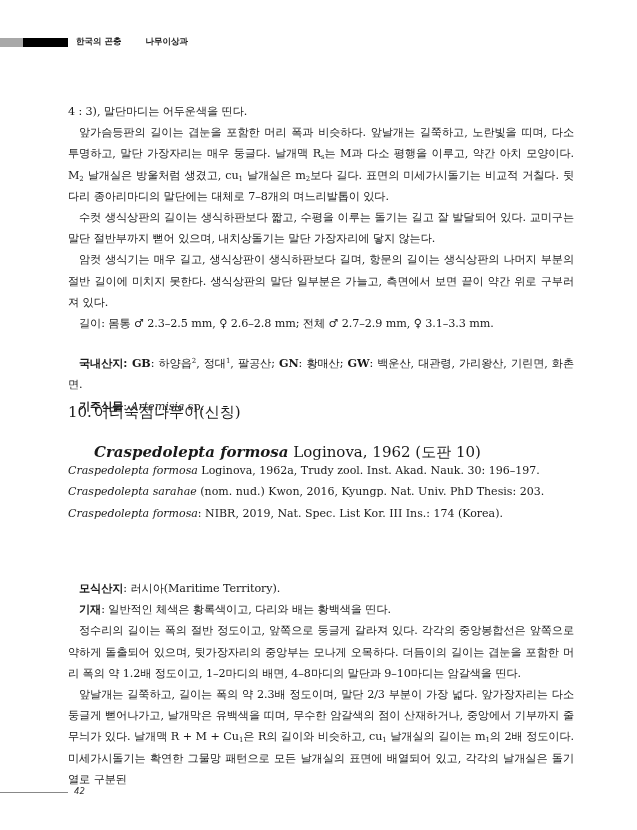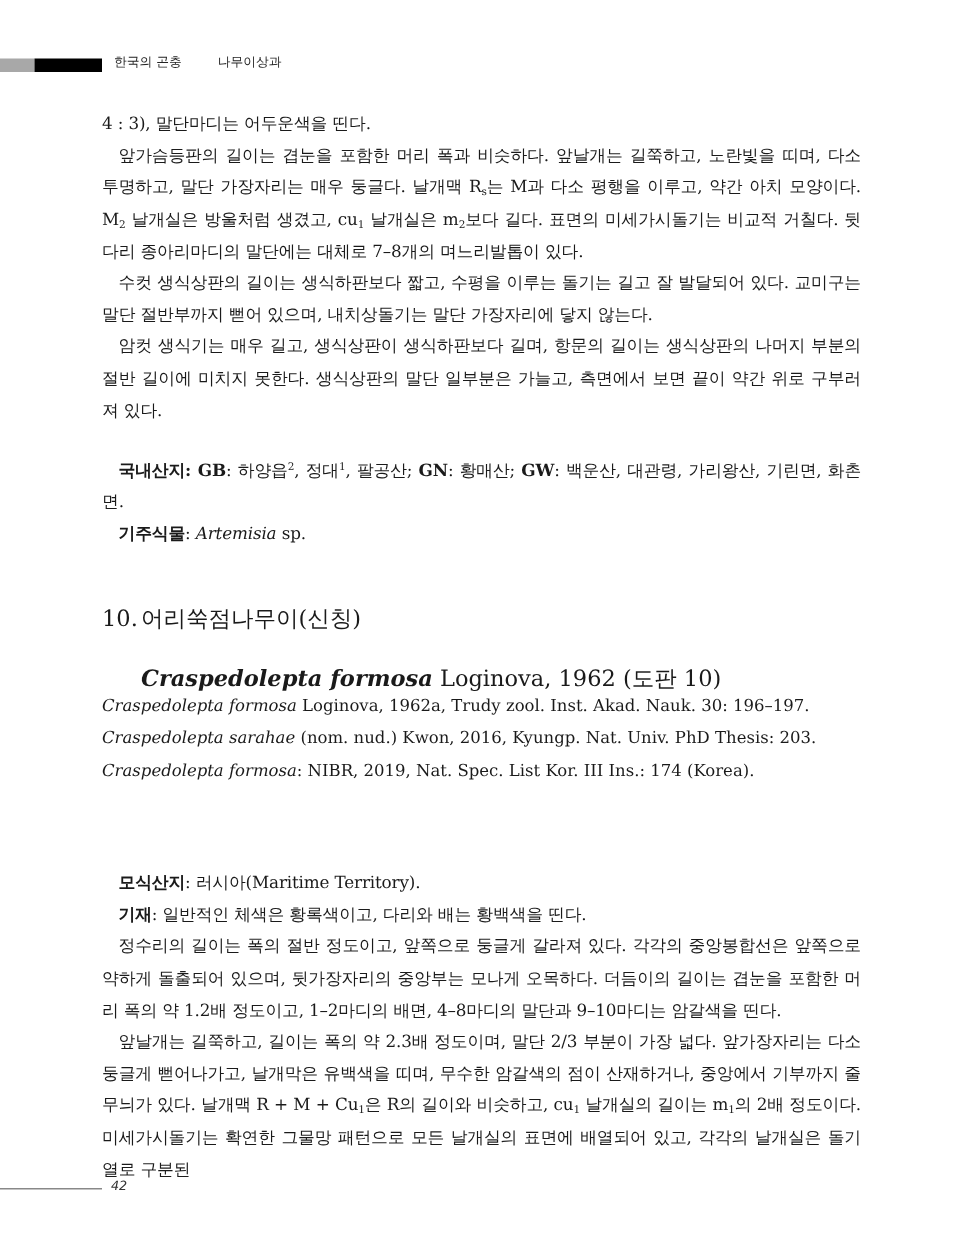--- a/index.html
+++ b/index.html
@@ -1,18 +1,18 @@
 <!DOCTYPE html>
 <html><head>
 <meta charset="utf-8">
 <style>
   html, body { margin: 0; padding: 0; background: #ffffff; }
   body { width: 637px; height: 830px; position: relative; overflow: hidden;
          font-family: "DejaVu Serif", "Liberation Serif", serif; color: #1a1a1a; }
-  .hdr { position: absolute; top: 36px; left: 0; height: 12px; display: flex; align-items: flex-end; }
+  .hdr { position: absolute; top: 36px; left: 0; height: 12px; display: flex; align-items: center; font-weight: bold; }
   .hdr .gray { width: 23px; height: 9px; background: #a8a8a8; }
   .hdr .black { width: 45px; height: 9px; background: #000; }
   .hdr .txt { margin-left: 8px; font-family: "DejaVu Sans", "Liberation Sans", sans-serif; font-size: 8.5px; color: #222; white-space: pre; }
   .body { position: absolute; left: 68px; width: 506px; font-size: 11.2px; line-height: 21.2px; letter-spacing: -0.1px; }
   .p { margin: 0; text-align: justify; }
   .ind { text-indent: 11px; }
   sub { font-size: 7px; vertical-align: -2px; line-height: 0; }
   sup { font-size: 7px; vertical-align: 4px; line-height: 0; }
   .b { font-weight: bold; }
   .i { font-style: italic; }
@@ -27,25 +27,26 @@
 </head>
 <body>
 
 <div class="hdr">
   <div class="gray"></div>
   <div class="black"></div>
   <span class="txt">한국의 곤충</span>
   <span class="txt" style="margin-left:24px">나무이상과</span>
 </div>
 
-<div class="body" style="top:72px">
+<div class="body" style="top:101px">
   <p class="p">4 : 3), 말단마디는 어두운색을 띤다.</p>
   <p class="p ind"><span>앞가슴등판의 길이는 겹눈을 포함한 머리 폭과 비슷하다. 앞날개는 길쭉하고, 노란빛을 띠며, 다소 투명하고, 말단 가장자리는 매우 둥글다. 날개맥 R</span><sub>s</sub><span>는 M과 다소 평행을 이루고, 약간 아치 모양이다. M</span><sub>2</sub><span> 날개실은 방울처럼 생겼고, cu</span><sub>1</sub><span> 날개실은 m</span><sub>2</sub><span>보다 길다. 표면의 미세가시돌기는 비교적 거칠다. 뒷다리 종아리마디의 말단에는 대체로 7–8개의 며느리발톱이 있다.</span></p>
   <p class="p ind">수컷 생식상판의 길이는 생식하판보다 짧고, 수평을 이루는 돌기는 길고 잘 발달되어 있다. 교미구는 말단 절반부까지 뻗어 있으며, 내치상돌기는 말단 가장자리에 닿지 않는다.</p>
   <p class="p ind">암컷 생식기는 매우 길고, 생식상판이 생식하판보다 길며, 항문의 길이는 생식상판의 나머지 부분의 절반 길이에 미치지 못한다. 생식상판의 말단 일부분은 가늘고, 측면에서 보면 끝이 약간 위로 구부러져 있다.</p>
+  <p class="p ind">길이: 몸통 ♂ 2.3–2.5 mm, ♀ 2.6–2.8 mm; 전체 ♂ 2.7–2.9 mm, ♀ 3.1–3.3 mm.</p>
   <div style="height:19px"></div>
   <p class="p ind"><span class="b">국내산지</span><span class="b">: </span><span class="b">GB</span><span>: 하양읍</span><sup>2</sup><span>, 정대</span><sup>1</sup><span>, 팔공산; </span><span class="b">GN</span><span>: 황매산; </span><span class="b">GW</span><span>: 백운산, 대관령, 가리왕산, 기린면, 화촌면.</span></p>
   <p class="p ind"><span class="b">기주식물</span><span>: </span><span class="i">Artemisia</span><span> sp.</span></p>
 </div>
 
 <div class="title">
   <span class="num">10.</span><span>어리쑥점나무이(신칭)</span>
 </div>
 <div class="subtitle">
   <span class="b i">Craspedolepta formosa</span><span> Loginova, 1962</span><span> (도판 10)</span>

